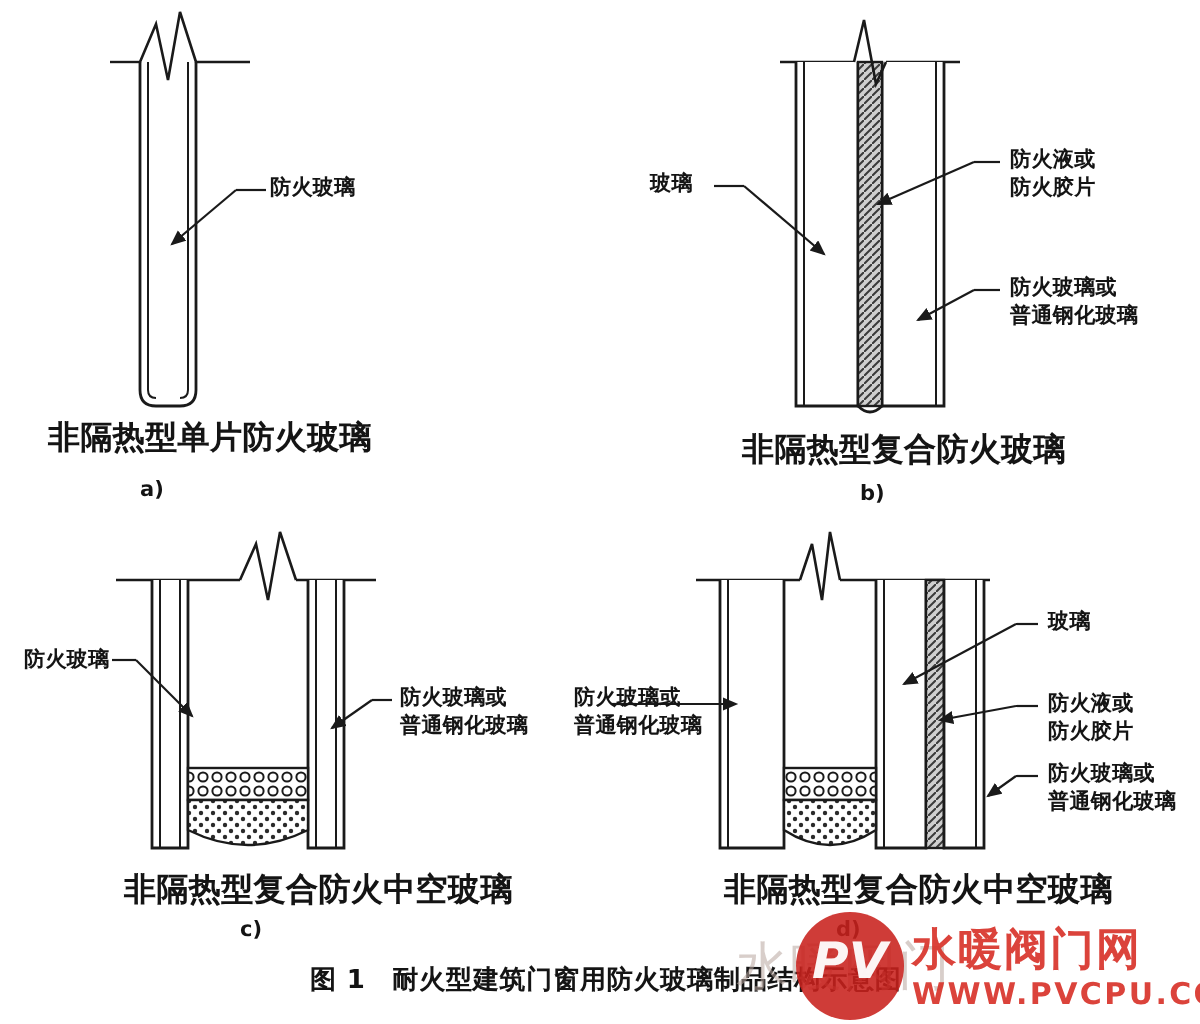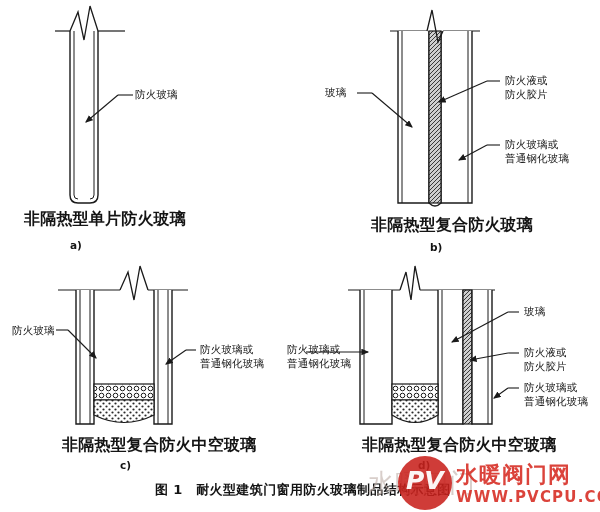--- a/index.html
+++ b/index.html
@@ -22,21 +22,21 @@
   svg.diagram {
     position: absolute;
     left: 0;
     top: 0;
     width: 600px;
     height: 512px;
   }
   .lbl {
     position: absolute;
     font-size: 10.5px;
-    font-weight: normal;
+    font-weight: bold;
     line-height: 1.25;
     color: #141414;
     white-space: pre;
     letter-spacing: .2px;
   }
   .cap {
     position: absolute;
     font-size: 16px;
     font-weight: bold;
     color: #141414;

